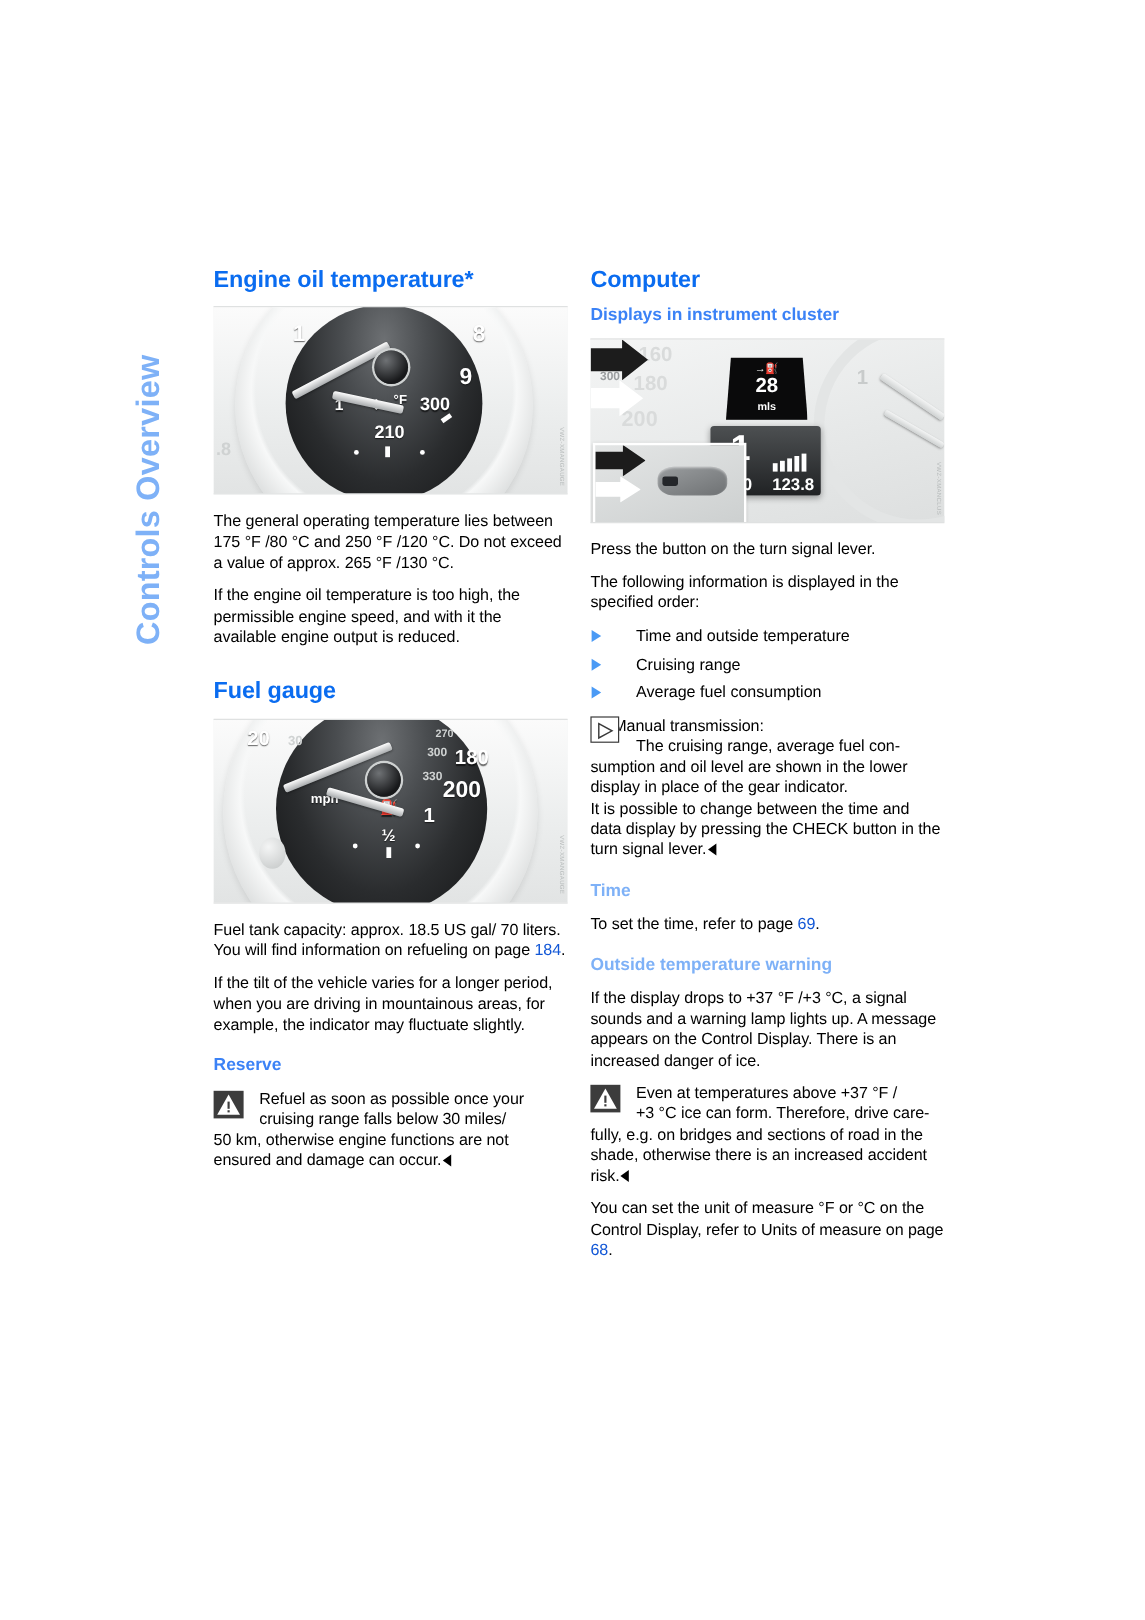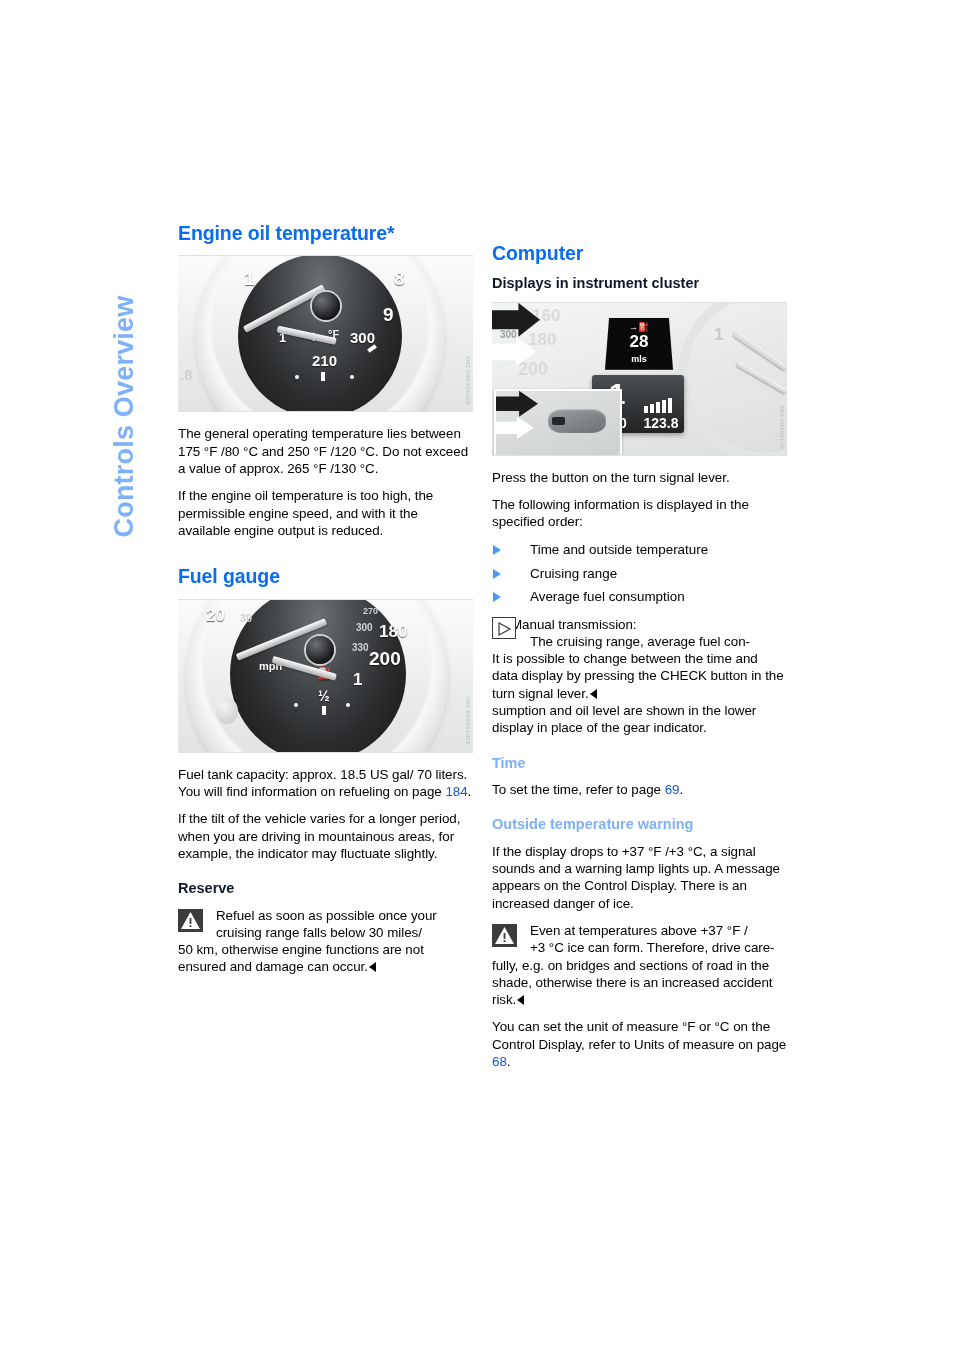--- a/index.html
+++ b/index.html
@@ -45,36 +45,36 @@
     white-space: nowrap;
   }
 
   
   .col {
     position: absolute;
     top: 222px;
     width: 295px;
   }
   .col-left  { left: 178px; }
-  .col-right { left: 492px; margin-top: 20px; }
+  .col-right { left: 492px; }
 
   h1.section {
     font-size: 19.5px;
     font-weight: bold;
     color: #0a6cf0;
     margin: 0 0 11px 0;
     line-height: 1.15;
     letter-spacing: -0.1px;
   }
   h1.section.spaced { margin-top: 26px; }
 
   h2.sub {
     font-size: 14.5px;
     font-weight: bold;
-    color: #0f172a;
+    color: #3b82f6;
     margin: 0 0 9px 0;
     line-height: 1.2;
   }
   h2.sub.light { color: #7eb1f7; }
   h2.sub.gap   { margin-top: 18px; }
 
   p.body {
     font-size: 13.4px;
     line-height: 17.3px;
     margin: 0 0 10px 0;
@@ -452,22 +452,22 @@
     </ul>
 
     <div class="note">
       <div class="tri-box">
         <svg width="16" height="16" viewBox="0 0 16 16">
           <polygon points="3,2 14,8 3,14" fill="none" stroke="#3a3a3a" stroke-width="1.2"></polygon>
         </svg>
       </div>
       <p class="body first">Manual transmission:</p>
       <p class="body second">The cruising range, average fuel con-</p>
+      <p class="body rest tight">sumption and oil level are shown in the lower display in place of the gear indicator.</p>
       <p class="body rest"><span>It is possible to change between the time and data display by pressing the CHECK button in the turn signal lever.</span><span class="endmark"></span></p>
-      <p class="body rest tight">sumption and oil level are shown in the lower display in place of the gear indicator.</p>
     </div>
 
     <h2 class="sub light gap">Time</h2>
     <p class="body"><span>To set the time, refer to page </span><span class="pref">69</span><span>.</span></p>
 
     <h2 class="sub light gap">Outside temperature warning</h2>
     <p class="body">If the display drops to +37 °F /+3 °C, a signal sounds and a warning lamp lights up. A message appears on the Control Display. There is an increased danger of ice.</p>
 
     <div class="warn">
       <div class="wicon">

